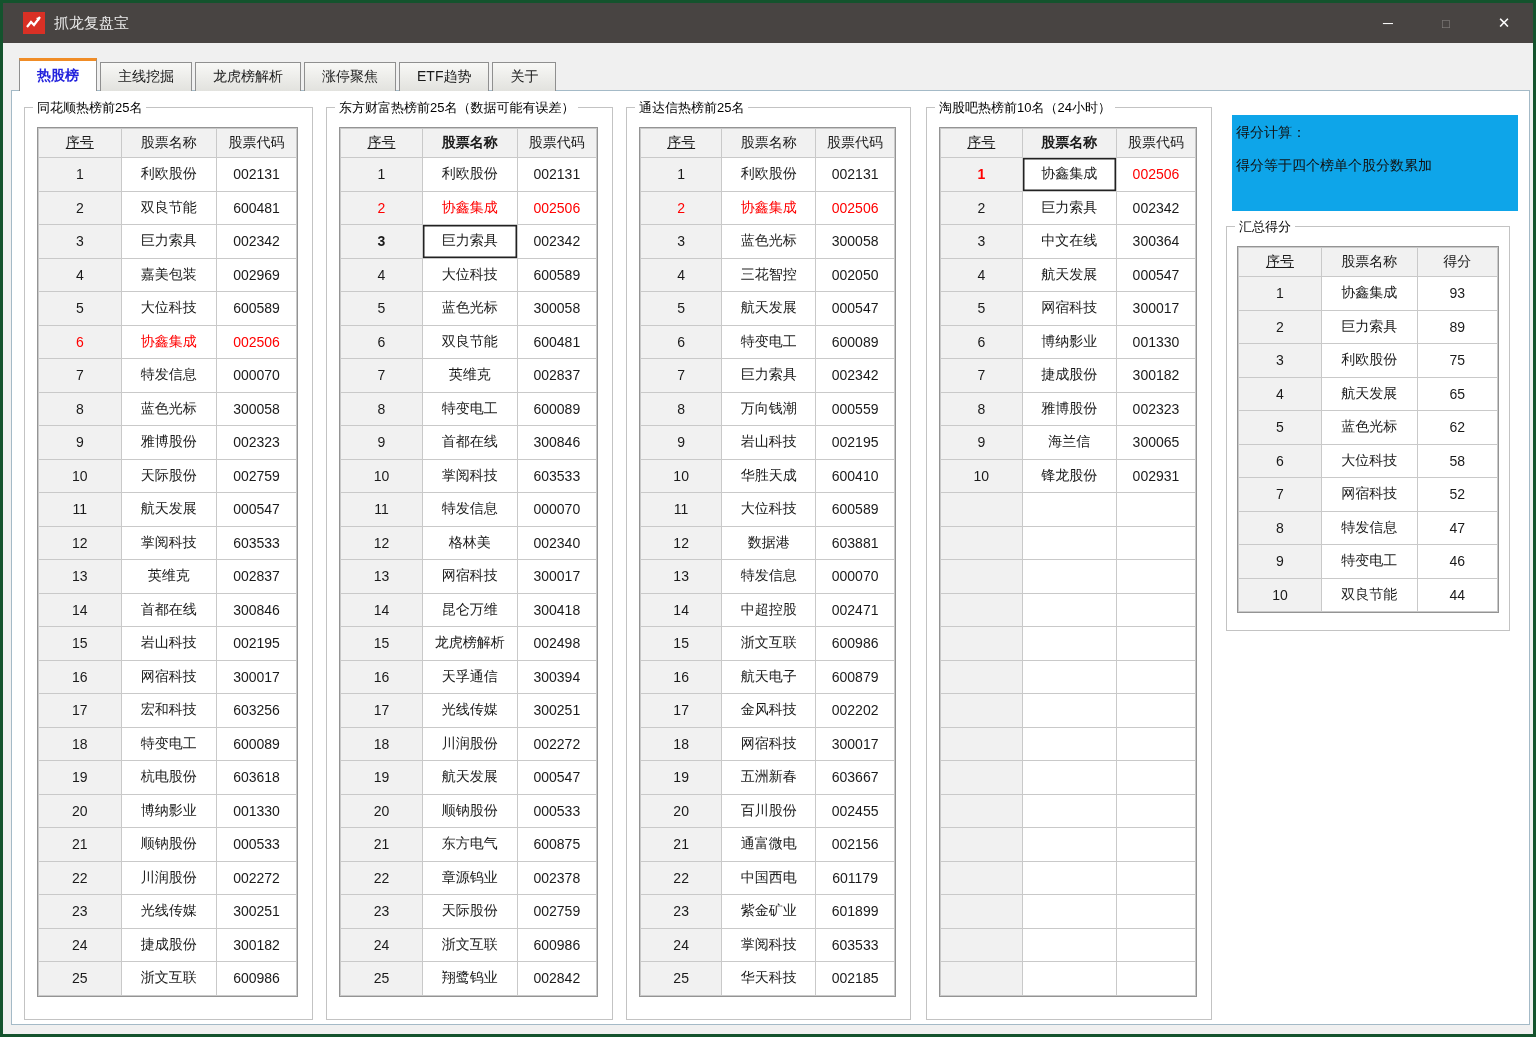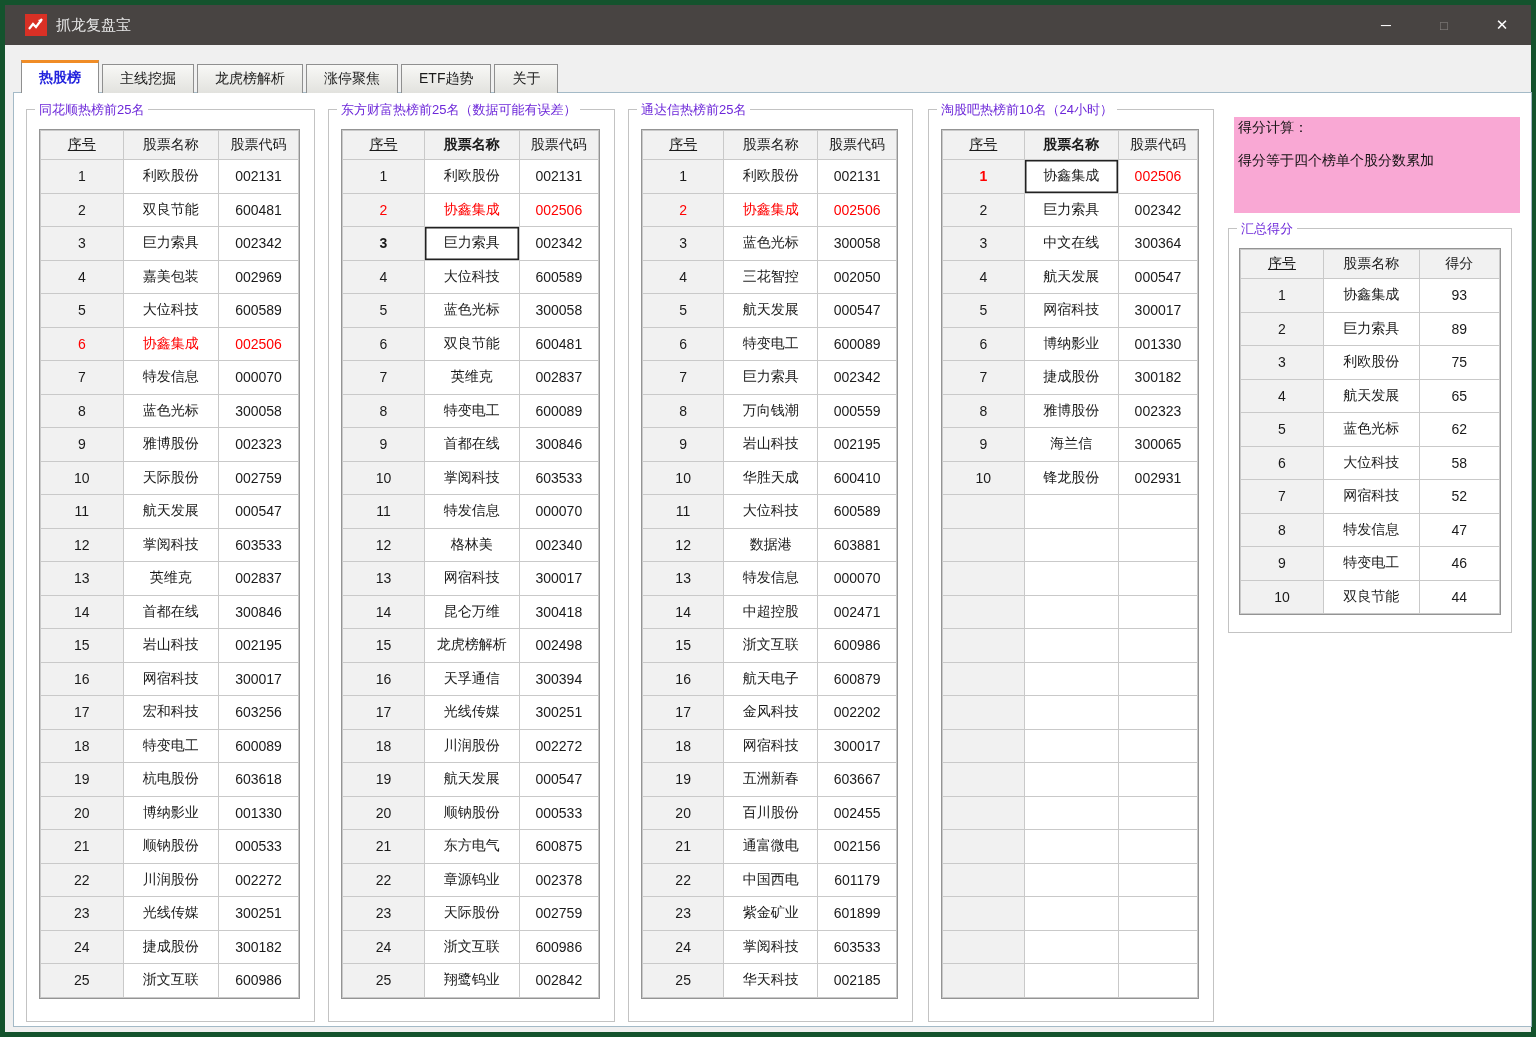--- a/index.html
+++ b/index.html
@@ -1,19 +1,19 @@
 <!DOCTYPE html>
 <html><head>
 <meta charset="utf-8">
 <style>
   * { margin:0; padding:0; box-sizing:border-box; }
   html,body { width:1536px; height:1037px; overflow:hidden;
     font-family:"Liberation Sans","DejaVu Sans",sans-serif; }
   .window { position:relative; width:1536px; height:1037px;
-    background:#f0f0f0; border:5px solid #14532d; }
+    background:#f0f0f0; border:3px solid #14532d; }
 
   
   .titlebar { position:absolute; top:0; left:0; width:100%; height:40px;
     background:#484442; display:flex; align-items:center; }
   .appicon { width:22px; height:22px; margin-left:20px; background:#d93025;
     display:flex; align-items:center; justify-content:center; }
   .apptitle { color:#e9e9e9; font-size:15px; margin-left:9px; }
   .wincontrols { position:absolute; right:0; top:0; height:40px; display:flex; }
   .winbtn { width:58px; height:40px; display:flex; align-items:center;
     justify-content:center; color:#fff; font-size:15px; cursor:default; }
@@ -30,40 +30,40 @@
     border-top:3px solid #f08c26; color:#2222dd; font-weight:bold; }
 
   
   .tabpage { position:absolute; top:87px; left:8px; width:1519px; height:935px;
     background:#fff; border:1px solid #a4bac7; }
 
   
   .board { position:absolute; top:16px; height:913px;
     border:1px solid #c3c3c3; background:#fff; }
   .board-title { position:absolute; top:-9px; left:8px; background:#fff;
-    padding:0 4px; font-size:13px; color:#6d28d9; white-space:nowrap; }
+    padding:0 4px; font-size:13px; color:#000000; white-space:nowrap; }
   .grid-wrap { position:absolute; left:12px; right:14px; top:19px;
     border:1px solid #949494; background:#fff; }
   table { width:100%; border-collapse:collapse; table-layout:fixed; }
   th,td { border:1px solid #c9c9c9; text-align:center; font-size:14px;
     height:33.5px; padding:0 2px; overflow:hidden; white-space:nowrap;
     color:#1a1a1a; }
   thead th { height:29px; background:#f1f1f1; font-weight:normal; }
   th.bold { font-weight:bold; }
   td:first-child { background:#f1f1f1; }
   th:nth-child(1){ width:32%;text-decoration:underline; } th:nth-child(2){ width:37%;margin-left:12px; } th:nth-child(3){ width:31%; }
   tr.red td { color:#ff0000; }
   td.red { color:#ff0000; }
   td.bold { font-weight:bold; }
   td.focus { box-shadow:inset 0 0 0 1.5px #222; }
 
   
   .score-info { position:absolute; left:1220px; top:24px; width:286px;
-    min-height:96px; background:#f9a8d4; font-size:14px; line-height:19px;
-    padding:1px 4px; color:#111; }
+    min-height:96px; background:#0ea5e9; font-size:14px; line-height:19px;
+    padding:8px 4px; color:#111; }
   .score-info .gap { height:14px; }
   .board.summary { left:1214px; top:135px; width:284px; height:405px; }
   .board.summary .grid-wrap { left:10px; right:10px; }
 </style>
 </head>
 <body>
 
 <div class="window">
 
   <div class="titlebar">

